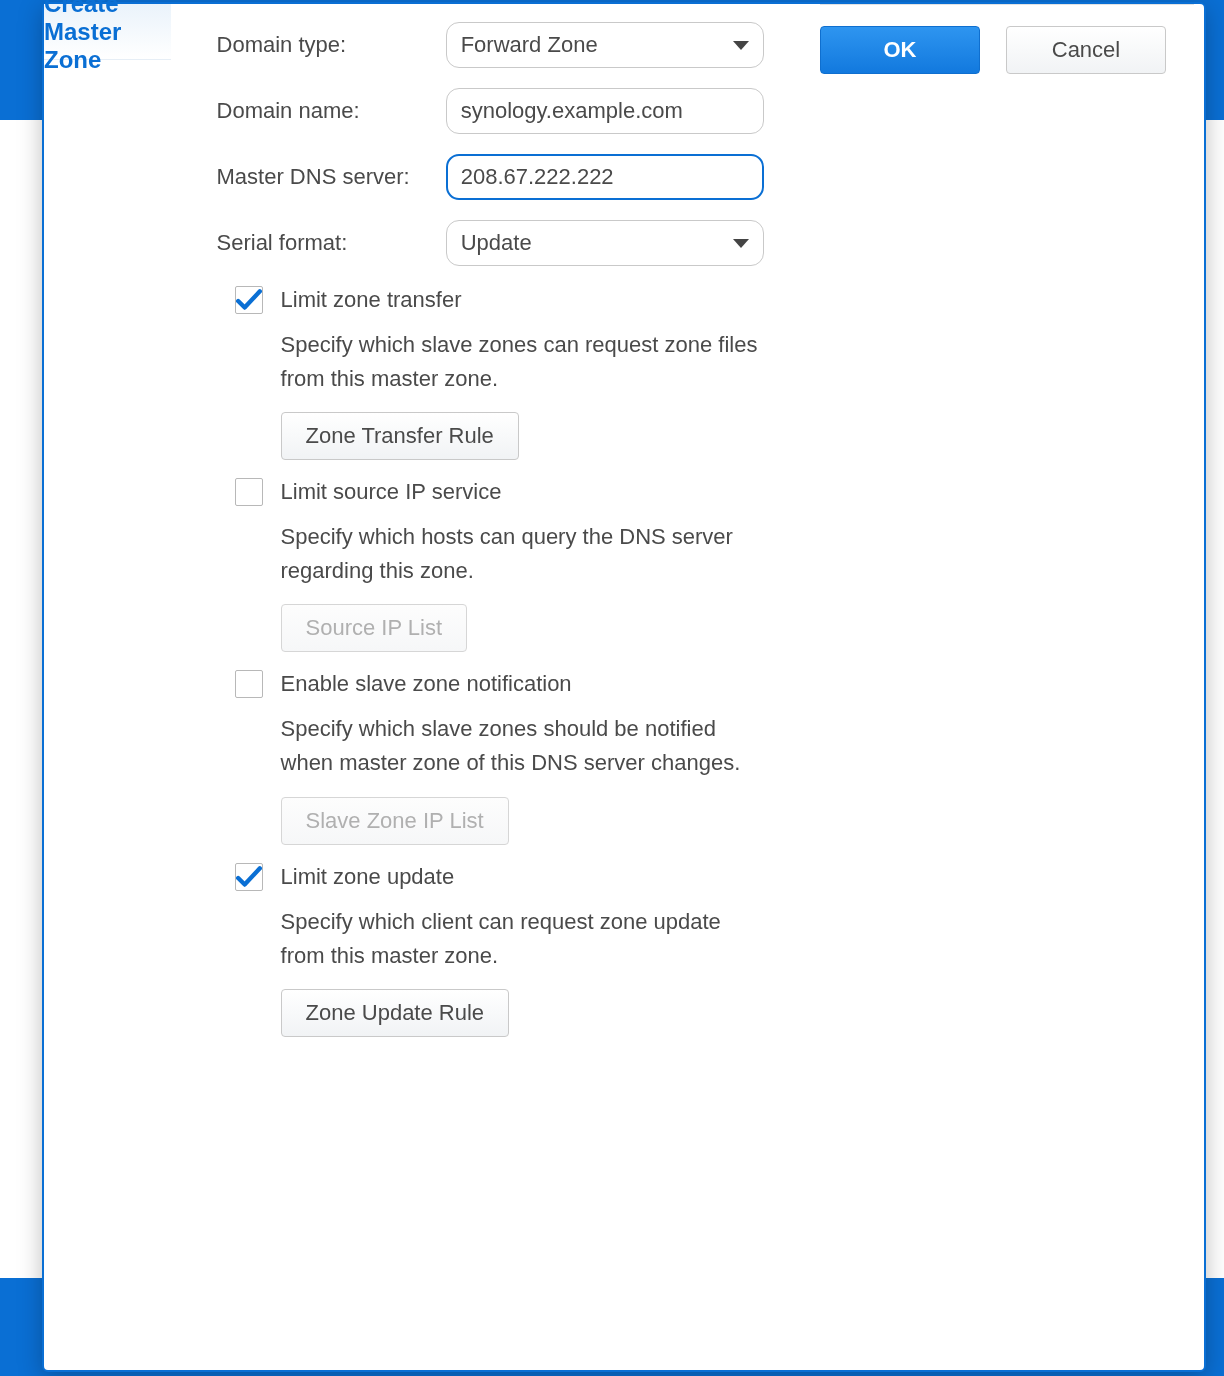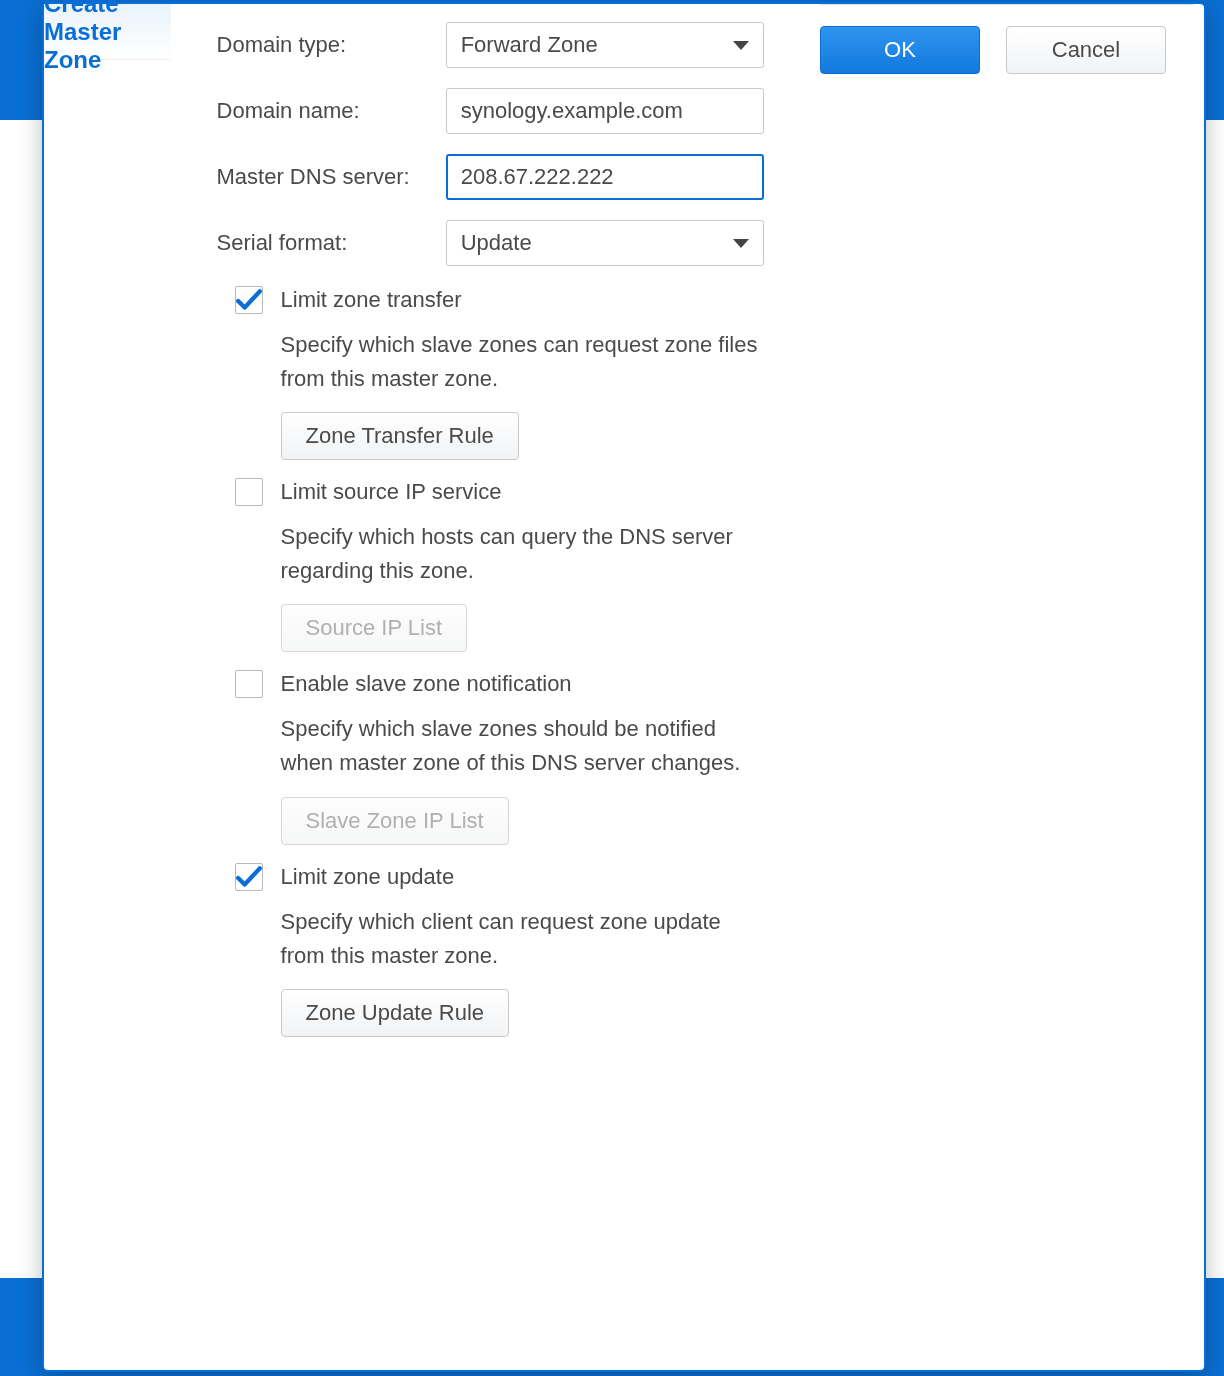--- a/index.html
+++ b/index.html
@@ -61,21 +61,21 @@
     gap: 36px;
   }
   .form-row .label {
     width: 345px;
     color: #4a4a4a;
   }
   .text-input, .select {
     width: 545px;
     height: 46px;
     border: 1px solid #c9c9c9;
-    border-radius: 3px;
+    border-radius: 13px;
     background: #fff;
     padding: 0 14px;
     font-size: 22px;
     color: #4a4a4a;
     display: flex;
     align-items: center;
     justify-content: space-between;
   }
   .text-input.focused {
     border: 2px solid #0a6fd4;
@@ -138,21 +138,21 @@
   .btn.disabled {
     color: #b0b0b0;
     background: linear-gradient(to bottom, #fdfdfd, #f6f7f8);
     border-color: #d6d6d6;
     cursor: default;
   }
   .btn.primary {
     background: linear-gradient(to bottom, #2e95f0, #1279de);
     border: 1px solid #0f6fcf;
     color: #ffffff;
-    font-weight: 400;
+    font-weight: 700;
     min-width: 160px;
   }
   .btn.secondary {
     min-width: 160px;
   }
   .dialog-footer {
     height: 90px;
     border-top: 1px solid #e2e2e2;
     margin: 0 10px;
     display: flex;

